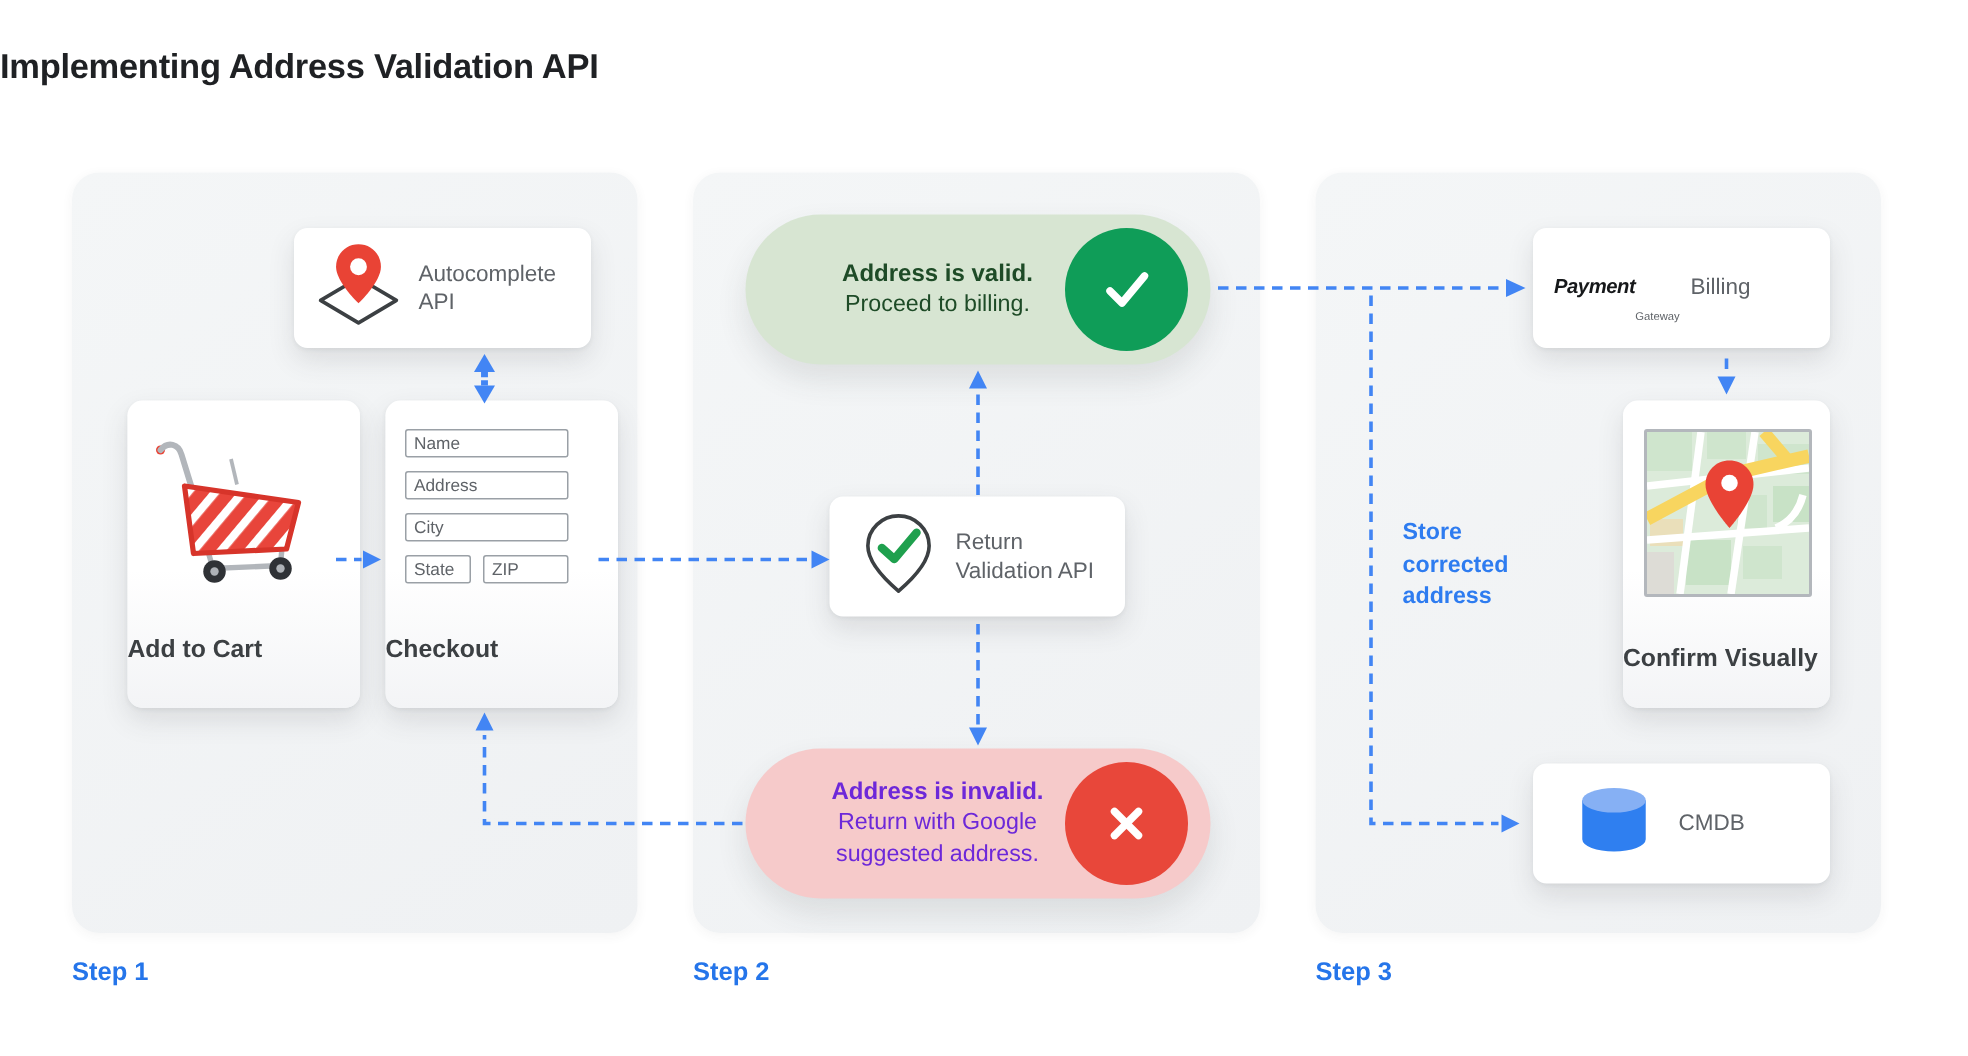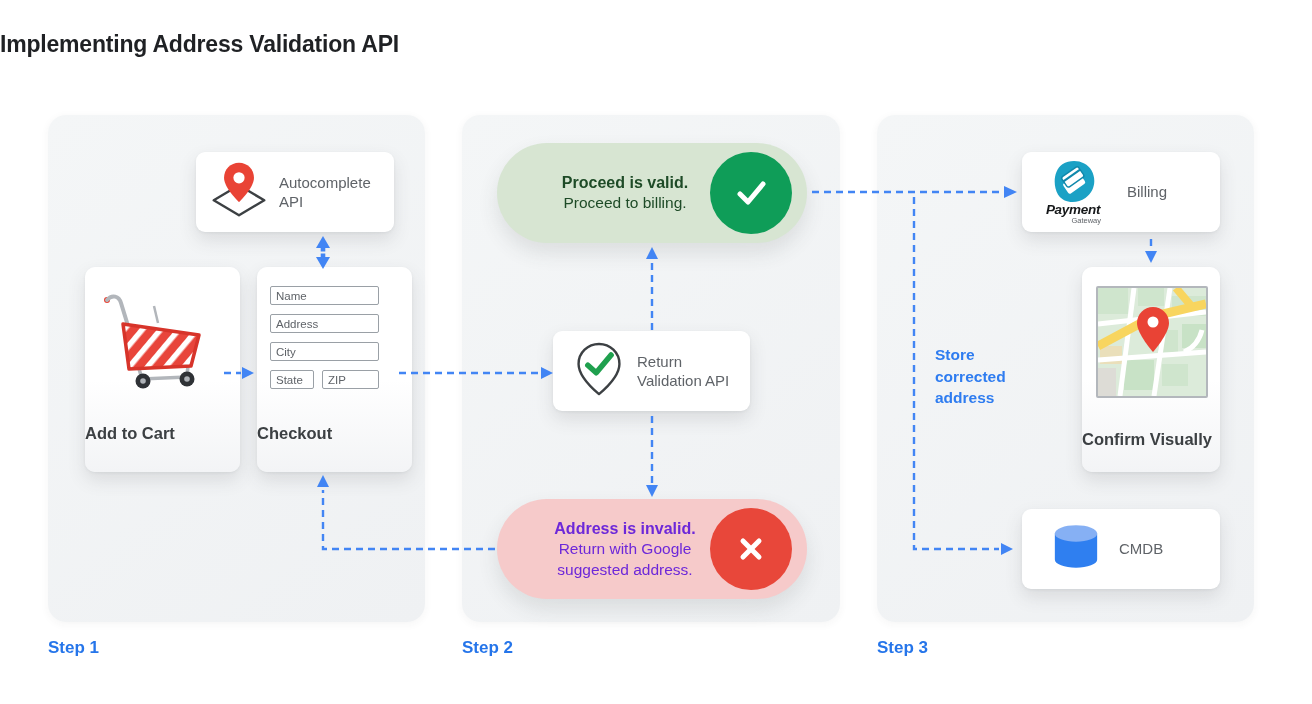--- a/index.html
+++ b/index.html
@@ -68,21 +68,21 @@
     position:absolute;left:213px;top:9px;width:82px;height:82px;border-radius:50%;
     display:flex;align-items:center;justify-content:center;
   }
   .pill-valid .pill-circle{background:#0f9d58;}
   .pill-invalid .pill-circle{background:#e8473a;}
   .validation-card{left:91px;top:216px;width:197px;}
   .validation-card .icon-wrap{margin:0 12px 0 20px;}
   .validation-card .card-label{width:102px;}
   
   .billing-card{left:145px;top:37px;}
-  .logo-block{width:74px;margin-left:14px;display:flex;flex-direction:column;align-items:center;}
+  .logo-block{width:74px;margin-left:14px;display:flex;flex-direction:row;align-items:center;}
   .logo-title{font-size:13.5px;font-weight:800;font-style:italic;color:#16181a;line-height:1;margin-top:-2px;letter-spacing:-0.3px;}
   .logo-sub{font-size:7.5px;color:#5f6368;line-height:1.1;align-self:flex-end;margin-right:9px;}
   .billing-card .card-label{margin-left:17px;}
   .confirm-card{left:205px;top:152px;width:138px;}
   .map-frame{position:absolute;left:14px;top:19px;width:108px;height:108px;border:2px solid #b3b7bc;border-radius:2px;overflow:hidden;background:#dcebda;}
   .confirm-card .big-label{bottom:22px;}
   .cmdb-card{left:145px;top:394px;}
   .cmdb-card .icon-wrap{margin:0 16px 0 27px;}
   .store-label{
     position:absolute;left:58px;top:229px;width:86px;
@@ -176,21 +176,21 @@
         </div>
       </div>
       <span class="big-label">Checkout</span>
     </div>
   </div>
 
   <div class="panel panel2">
 
     <div class="pill pill-valid">
       <div class="pill-text">
-        <div class="pill-title">Proceed is valid.</div>
+        <div class="pill-title">Address is valid.</div>
         <div>Proceed to billing.</div>
       </div>
       <div class="pill-circle">
         <svg width="50" height="50" viewBox="0 0 50 50">
           <polyline points="14,26 22,34 37,16" fill="none" stroke="#ffffff" stroke-width="5" stroke-linecap="round" stroke-linejoin="round"></polyline>
         </svg>
       </div>
     </div>
 
     <div class="card hcard validation-card">

